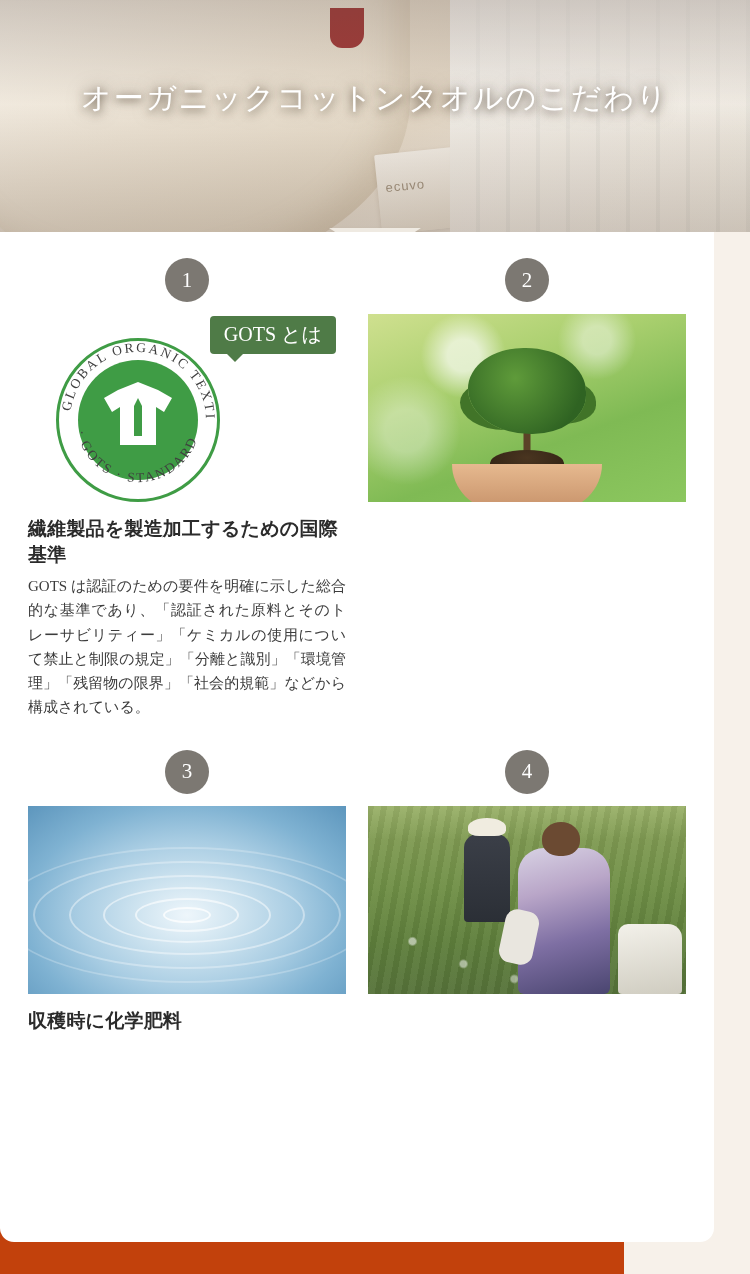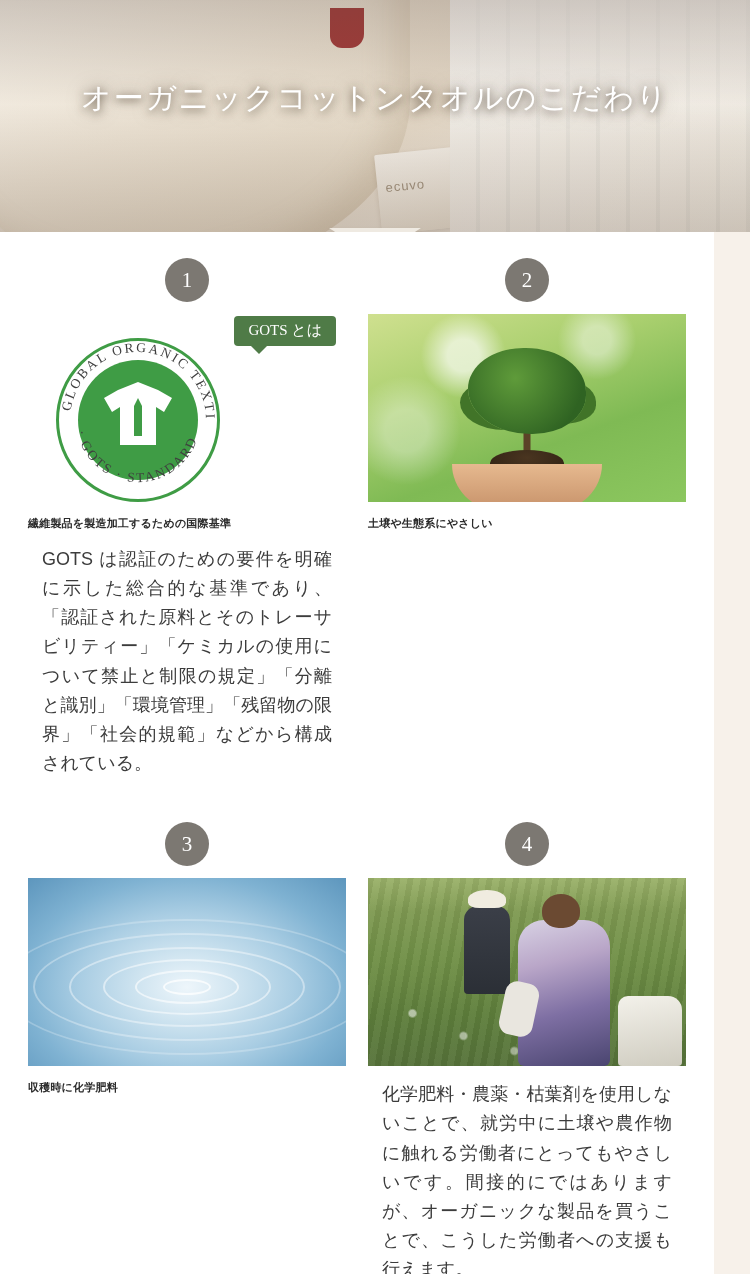--- a/index.html
+++ b/index.html
@@ -176,21 +176,21 @@
   
   .gots-wrap {
     position: relative;
     height: 188px;
   }
   .gots-bubble {
     position: absolute;
     right: 10px; top: 2px;
     background: #4f7b47;
     color: #fff;
-    font-size: 15px;
+    font-size: 20px;
     padding: 5px 14px 6px;
     border-radius: 4px;
     white-space: nowrap;
     font-family: "Liberation Serif", serif;
   }
   .gots-bubble::after {
     content: "";
     position: absolute;
     left: 16px; bottom: -8px;
     border-left: 9px solid transparent;
@@ -337,32 +337,32 @@
     position: absolute;
     right: 4px; bottom: 0;
     width: 64px; height: 70px;
     background: linear-gradient(170deg,#f3f1ea,#cfccc0);
     border-radius: 10px 14px 4px 4px;
   }
 
   
   h3 {
     margin: 14px 0 6px;
-    font-size: 11px;
+    font-size: 19px;
     color: #2b2b2b;
     font-weight: bold;
     font-family: "Liberation Sans", sans-serif;
     letter-spacing: 0.2px;
   }
   p.body-text {
-    margin: 14px;
-    font-size: 18px;
+    margin: 0;
+    font-size: 15px;
     line-height: 1.62;
     color: #3c3c3c;
-    font-family: Liberation Sans, sans-serif;
+    font-family: Liberation Serif, serif;
     text-align: justify;
   }
 </style>
 </head>
 <body>
 
 <div class="page">
 
   <div class="hero">
     <div class="hero-photo">
@@ -412,21 +412,20 @@
         <p class="body-text">GOTS は認証のための要件を明確に示した総合的な基準であり、「認証された原料とそのトレーサビリティー」「ケミカルの使用について禁止と制限の規定」「分離と識別」「環境管理」「残留物の限界」「社会的規範」などから構成されている。</p>
       </div>
 
       <div class="cell">
         <div class="badge">2</div>
         <div class="media photo-tree">
           <div class="tree-trunk"></div>
           <div class="tree-soil"></div>
           <div class="tree-hands"></div>
         </div>
-        <h3>土壌や生態系にやさしい</h3>
       </div>
 
       <div class="cell">
         <div class="badge">3</div>
         <div class="media photo-water">
           <div class="ripple r1"></div>
           <div class="ripple r2"></div>
           <div class="ripple r3"></div>
           <div class="ripple r4"></div>
           <div class="ripple r5"></div>
@@ -435,18 +434,17 @@
         <h3>収穫時に化学肥料</h3>
       </div>
 
       <div class="cell">
         <div class="badge">4</div>
         <div class="media photo-field">
           <div class="worker-back"></div>
           <div class="worker-front"></div>
           <div class="sack"></div>
         </div>
-        <p class="body-text">化学肥料・農薬・枯葉剤を使用しないことで、就労中に土壌や農作物に触れる労働者にとってもやさしいです。間接的にではありますが、オーガニックな製品を買うことで、こうした労働者への支援も行えます。</p>
       </div>
 
     </div>
   </div>
 </div>
 
 </body></html>

